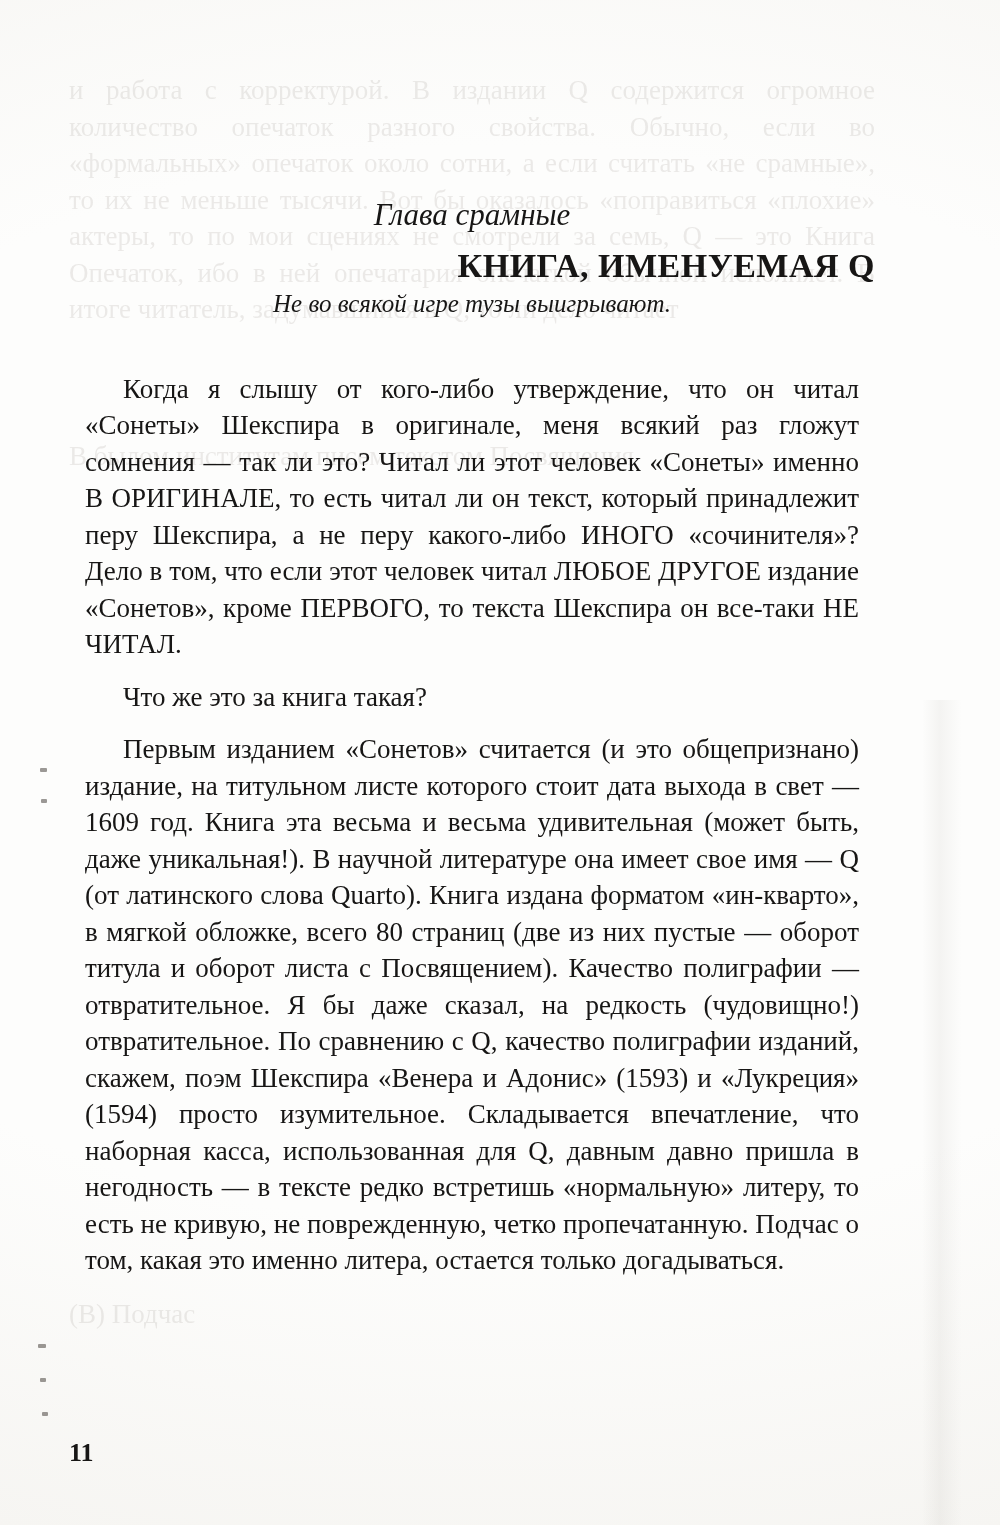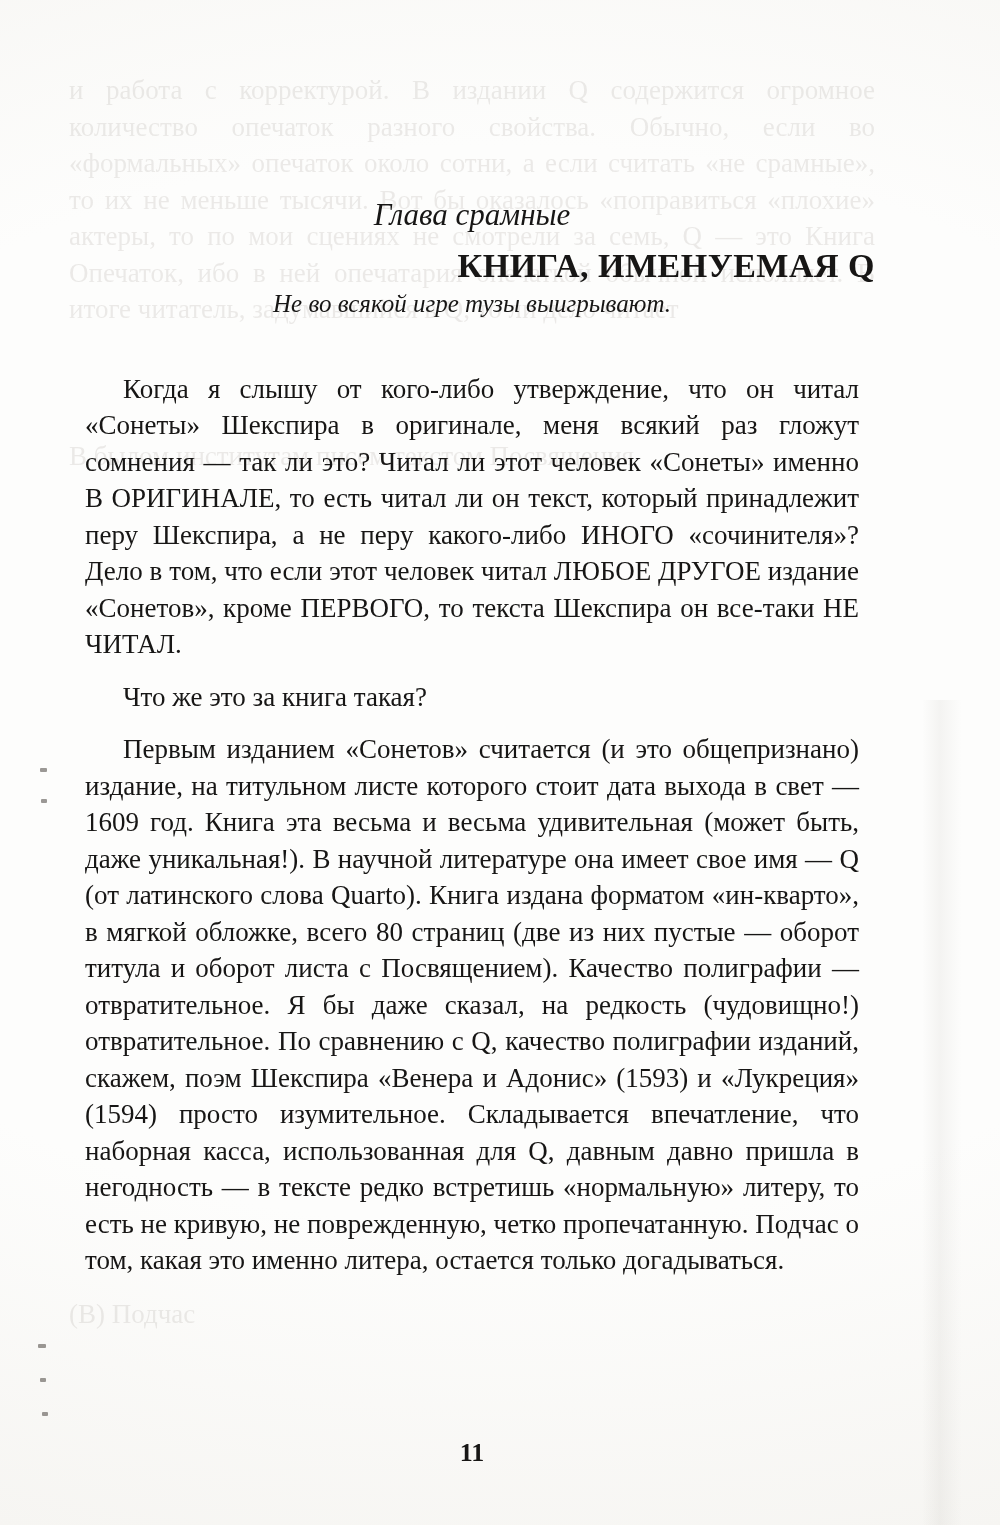--- a/index.html
+++ b/index.html
@@ -73,21 +73,21 @@
   }
   .body-text p {
     margin: 16px;
     text-indent: 38px;
   }
   .page-number {
     position: absolute;
     left: 69px;
     width: 806px;
     top: 1438px;
-    text-align: center;
+    text-align: left;
     font-weight: bold;
     font-size: 26px;
   }
   
   .bleed {
     position: absolute;
     color: rgba(105, 95, 85, 0.55);
     opacity: 0.22;
     filter: blur(0.7px);
     font-size: 27px;

